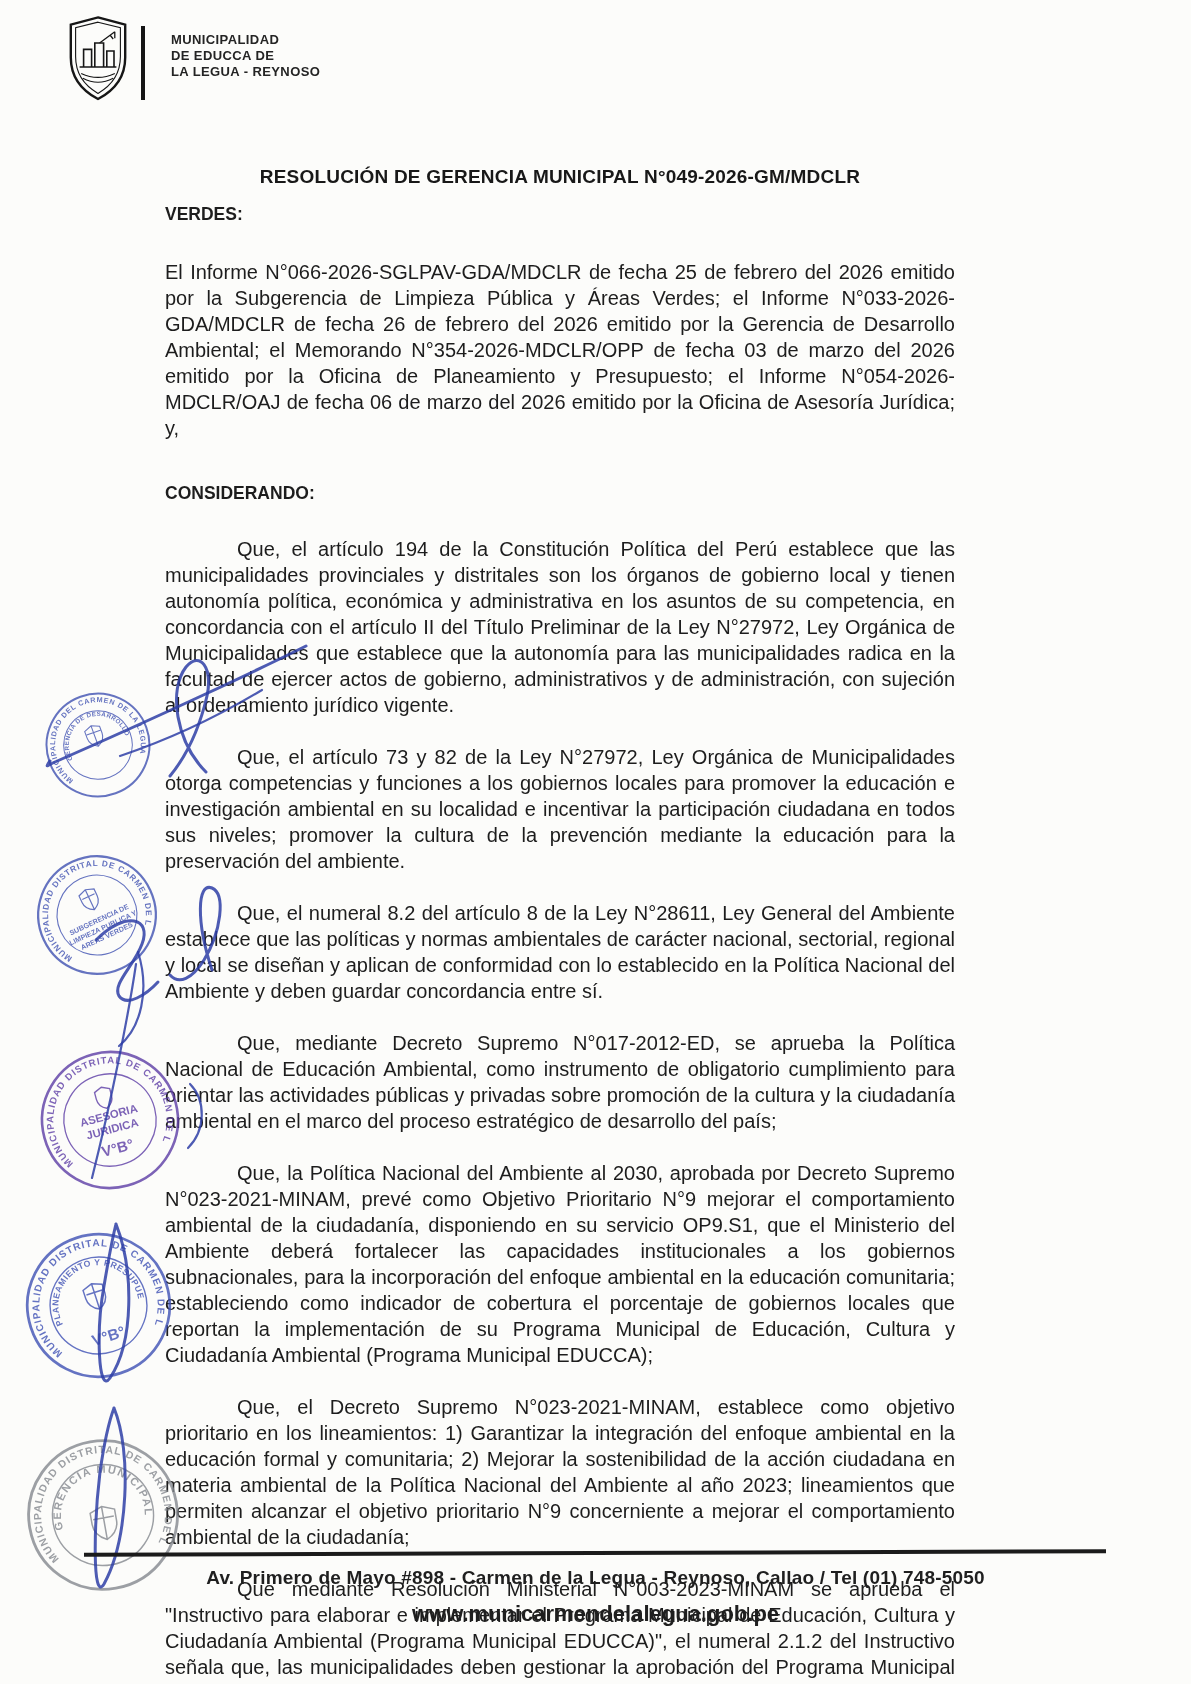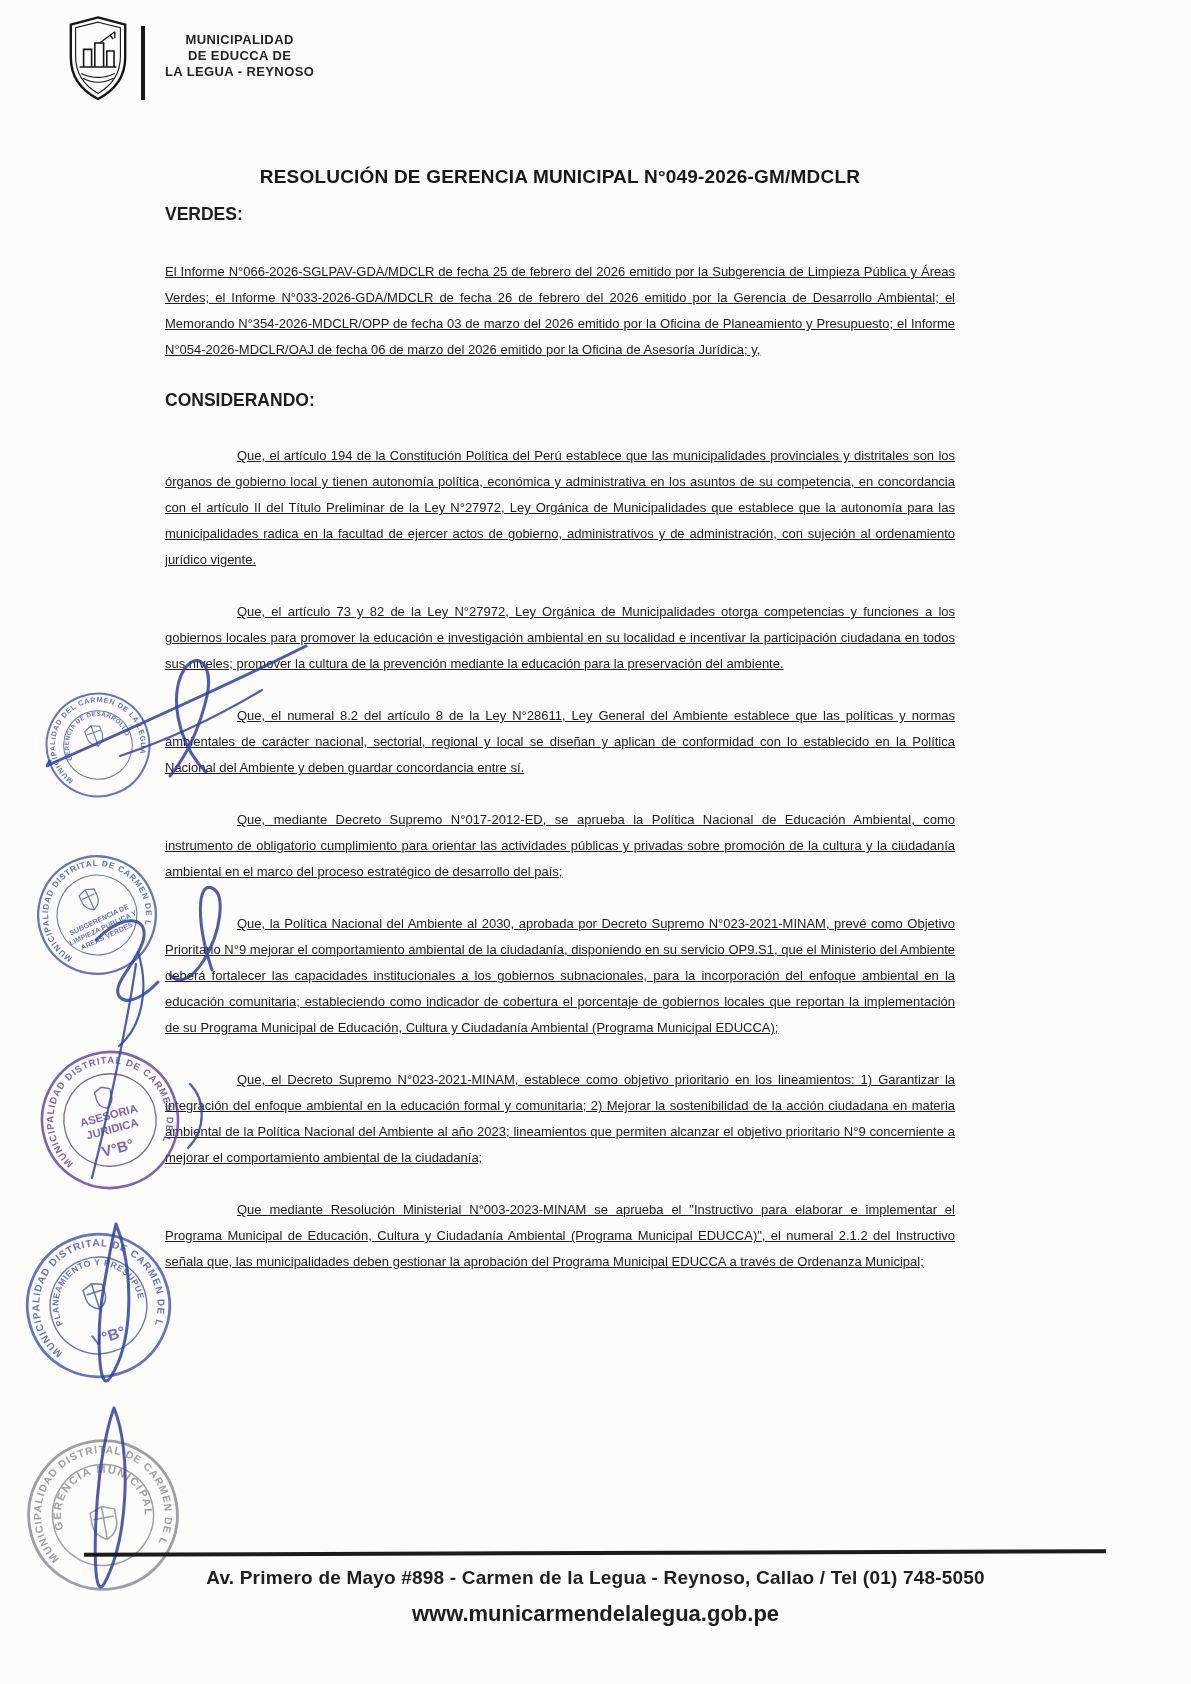--- a/index.html
+++ b/index.html
@@ -2,30 +2,30 @@
 <html><head>
 <meta charset="utf-8">
 <style>
   html,body{margin:0;padding:0;background:#e9e9e9;}
   .page{position:relative;width:1191px;height:1684px;margin:0 auto;background:#fcfcfa;
         overflow:hidden;font-family:"Liberation Sans",sans-serif;color:#1d1d1d;}
   
   .logo-wrap{position:absolute;left:62px;top:12px;display:flex;}
   .logo-svg{width:72px;height:94px;}
   .logo-sep{position:absolute;left:141px;top:26px;width:4px;height:74px;background:#151515;}
-  .org-lines{position:absolute;left:165px;top:32px;font-weight:bold;font-size:13px;
-             line-height:16px;color:#242424;letter-spacing:.4px;text-align:center;}
+  .org-lines{position:absolute;left:171px;top:32px;font-weight:bold;font-size:13px;
+             line-height:16px;color:#242424;letter-spacing:.4px;}
   
   .content{position:absolute;left:165px;top:150px;width:790px;}
   .title{margin:16px;font-size:19px;font-weight:bold;text-align:center;letter-spacing:.2px;color:#181818;}
   .dateline{margin:33px 0 0;font-size:17px;text-align:right;}
   .slabel{margin:12px 0 0;font-size:17.5px;font-weight:bold;}
-  .para{font-size:13px;line-height:26px;text-align:justify;margin:26px 0 0;text-decoration:underline;}
+  .para{font-size:20px;line-height:26px;text-align:justify;margin:26px 0 0;}
   .m-vistop{margin-top:34px;}
-  .m-consid{margin-top:27px;}
+  .m-consid{margin-top:42px;}
   .m-first{margin-top:32px;}
   .qindent{text-indent:72px;}
   
   .footer-rule{position:absolute;left:84px;top:1551px;width:1022px;height:3.5px;
                background:#1b1b1b;transform:rotate(-0.2deg);}
   .footer-addr{position:absolute;left:0;right:0;top:1567px;text-align:center;
                font-size:19px;font-weight:bold;color:#1f1f1f;letter-spacing:.2px;}
   .footer-web{position:absolute;left:0;right:0;top:1601px;text-align:center;
               font-size:22px;font-weight:bold;color:#1f1f1f;}
   

